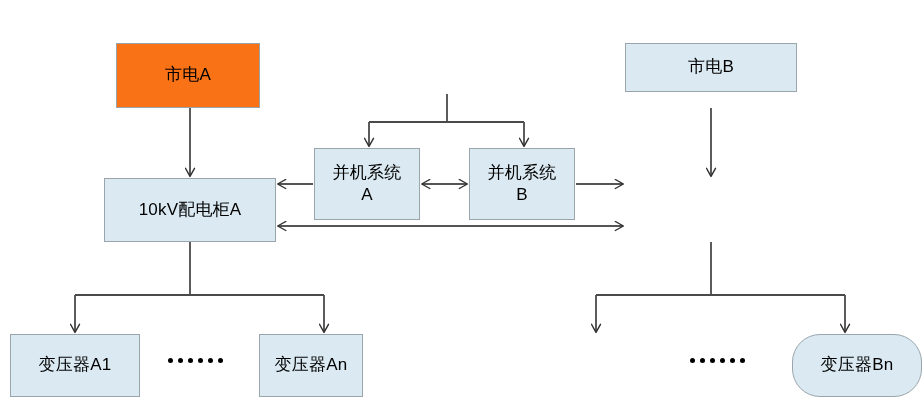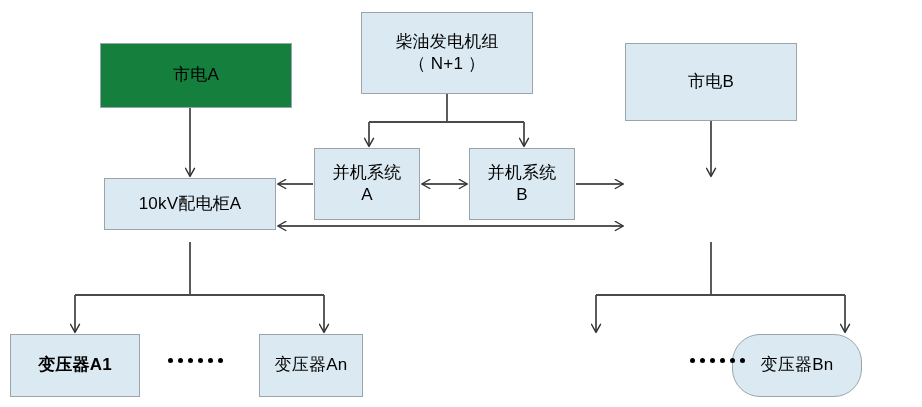--- a/index.html
+++ b/index.html
@@ -98,42 +98,40 @@
     <line x1="75" y1="295" x2="324" y2="295" stroke="#4a4a4a" stroke-width="1.8"></line>
     <line x1="75" y1="295" x2="75" y2="332" stroke="#4a4a4a" stroke-width="1.8" marker-end="url(#arrowOpen)"></line>
     <line x1="324" y1="295" x2="324" y2="332" stroke="#4a4a4a" stroke-width="1.8" marker-end="url(#arrowOpen)"></line>
 
     <line x1="711" y1="242" x2="711" y2="295" stroke="#4a4a4a" stroke-width="1.8"></line>
     <line x1="596" y1="295" x2="845" y2="295" stroke="#4a4a4a" stroke-width="1.8"></line>
     <line x1="596" y1="295" x2="596" y2="332" stroke="#4a4a4a" stroke-width="1.8" marker-end="url(#arrowOpen)"></line>
     <line x1="845" y1="295" x2="845" y2="332" stroke="#4a4a4a" stroke-width="1.8" marker-end="url(#arrowOpen)"></line>
   </svg>
 
-  <div class="node-box" style="left: 100px; top: 43px; width: 192px; height: 65px; background: #15803d; border-color: rgb(154, 165, 171); color: rgb(0, 0, 0);">市电A</div>
+  <div class="node-box" style="left: 116px; top: 43px; width: 144px; height: 65px; background: #f97316; border-color: rgb(154, 165, 171); color: rgb(0, 0, 0);">市电A</div>
 
-  <div class="node-box two-line" style="left: 361px; top: 12px; width: 172px; height: 82px; background: rgb(219, 234, 242); border-color: rgb(154, 165, 171); color: rgb(0, 0, 0);">柴油发电机组
-（ N+1 ）</div>
 
-  <div class="node-box" style="left: 625px; top: 43px; width: 172px; height: 78px; background: rgb(219, 234, 242); border-color: rgb(154, 165, 171); color: rgb(0, 0, 0);">市电B</div>
+  <div class="node-box" style="left: 625px; top: 43px; width: 172px; height: 49px; background: rgb(219, 234, 242); border-color: rgb(154, 165, 171); color: rgb(0, 0, 0);">市电B</div>
 
   <div class="node-box two-line" style="left: 314px; top: 148px; width: 106px; height: 72px; background: rgb(219, 234, 242); border-color: rgb(154, 165, 171); color: rgb(0, 0, 0);">并机系统
 A</div>
 
   <div class="node-box two-line" style="left: 469px; top: 148px; width: 106px; height: 72px; background: rgb(219, 234, 242); border-color: rgb(154, 165, 171); color: rgb(0, 0, 0);">并机系统
 B</div>
 
-  <div class="node-box" style="left: 104px; top: 178px; width: 172px; height: 52px; background: rgb(219, 234, 242); border-color: rgb(154, 165, 171); color: rgb(0, 0, 0);">10kV配电柜A</div>
+  <div class="node-box" style="left: 104px; top: 178px; width: 172px; height: 64px; background: rgb(219, 234, 242); border-color: rgb(154, 165, 171); color: rgb(0, 0, 0);">10kV配电柜A</div>
 
 
-  <div class="node-box" style="left: 10px; top: 334px; width: 130px; height: 63px; background: rgb(219, 234, 242); border-color: rgb(154, 165, 171); color: rgb(0, 0, 0); font-weight: bold;">变压器A1</div>
+  <div class="node-box" style="left: 10px; top: 334px; width: 130px; height: 63px; background: rgb(219, 234, 242); border-color: rgb(154, 165, 171); color: rgb(0, 0, 0);">变压器A1</div>
 
   <div class="node-box" style="left: 259px; top: 334px; width: 104px; height: 63px; background: rgb(219, 234, 242); border-color: rgb(154, 165, 171); color: rgb(0, 0, 0);">变压器An</div>
 
 
-  <div class="node-box" style="left: 732px; top: 334px; width: 130px; height: 63px; background: rgb(219, 234, 242); border-color: rgb(154, 165, 171); color: rgb(0, 0, 0); border-radius: 28px;">变压器Bn</div>
+  <div class="node-box" style="left: 792px; top: 334px; width: 130px; height: 63px; background: rgb(219, 234, 242); border-color: rgb(154, 165, 171); color: rgb(0, 0, 0); border-radius: 28px;">变压器Bn</div>
 
   <div class="ellipsis-mark" style="left: 168px; top: 358px;">
       <i></i>
       <i></i>
       <i></i>
       <i></i>
       <i></i>
       <i></i>
     </div>
   <div class="ellipsis-mark" style="left: 690px; top: 358px;">

